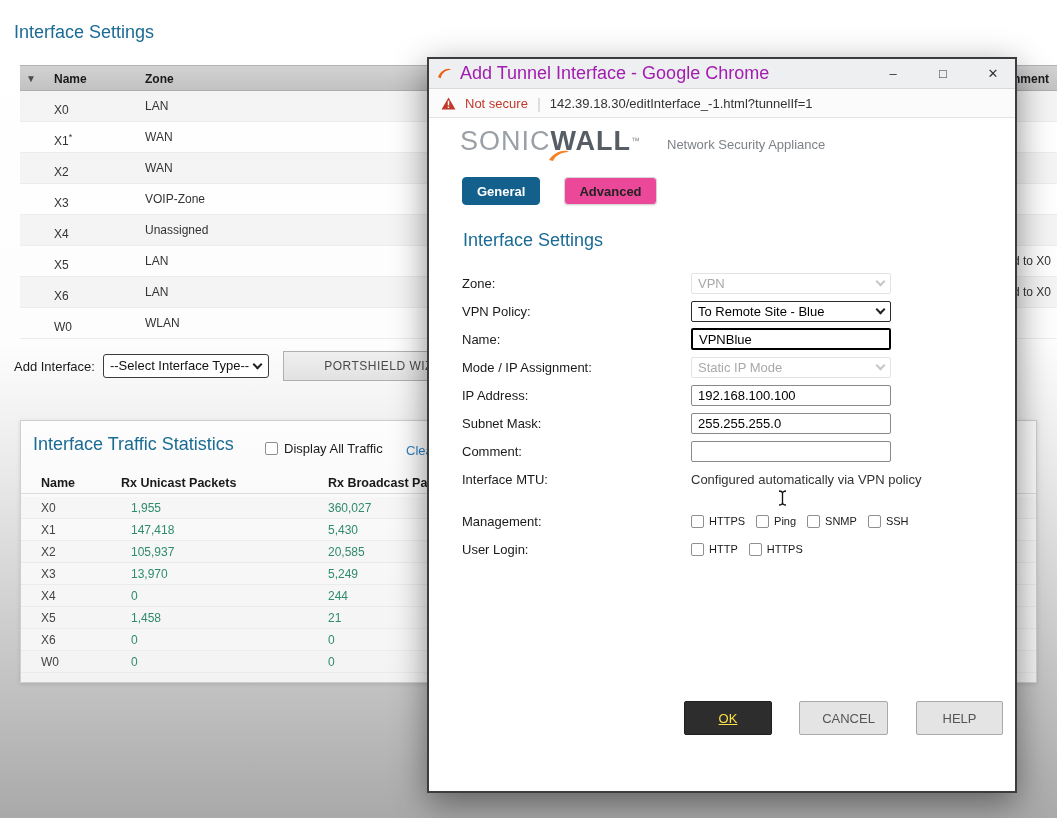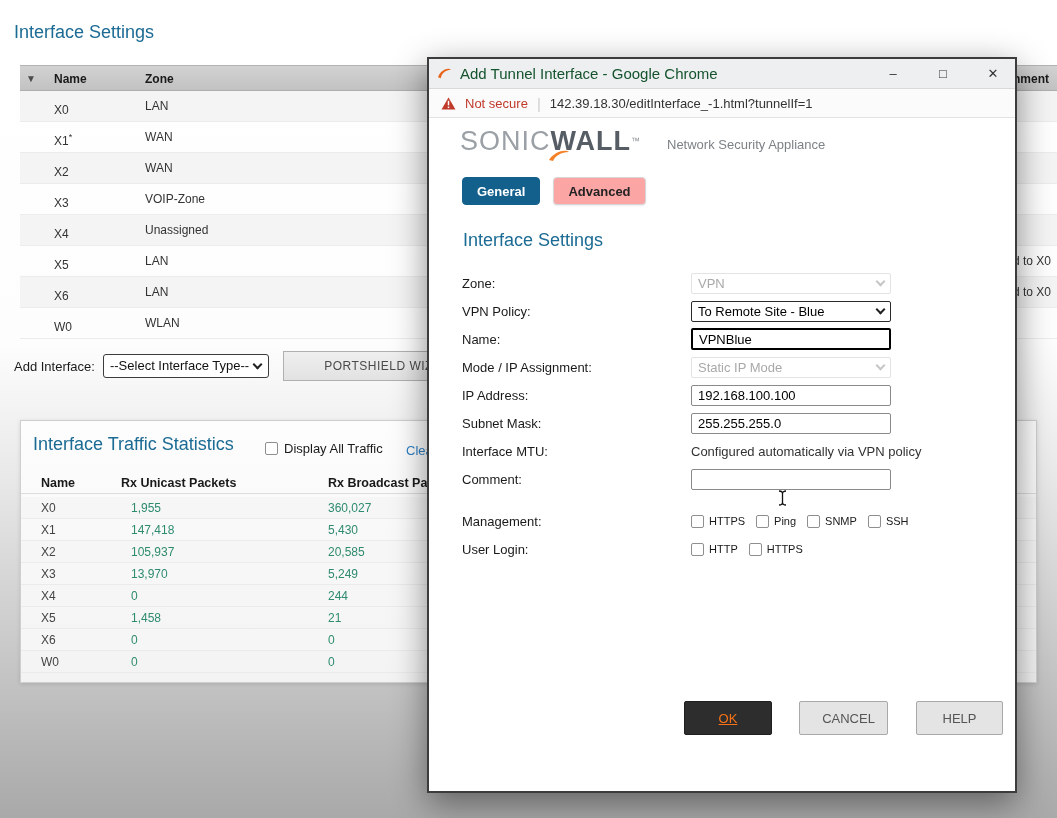--- a/index.html
+++ b/index.html
@@ -75,21 +75,21 @@
   
   .popup{
     position:absolute; left:427px; top:57px; width:590px; height:736px;
     border:2px solid #3c3c3c; background:#fff; box-shadow:0 10px 32px rgba(0,0,0,.45);
     z-index:10;
   }
   .titlebar{
     height:30px; background:#edeff1; border-bottom:1px solid #d9d9d9;
     display:flex; align-items:center; padding:0 14px 0 8px; gap:8px;
   }
-  .titlebar .win-title{ font-size:15px; color:#14532d; }
+  .titlebar .win-title{ font-size:18px; color:#a21caf; }
   .win-controls{ margin-left:auto; display:flex; gap:34px; }
   .win-controls span{ font-size:13px; color:#333; width:16px; text-align:center; cursor:pointer; }
   .addressbar{
     height:29px; background:#fbfbfb; border-bottom:1px solid #e3e3e3;
     display:flex; align-items:center; padding:0 12px; gap:9px; font-size:13px;
   }
   .not-secure{ color:#c0392b; }
   .addr-sep{ color:#cfcfcf; font-size:15px; }
   .addr-url{ color:#333; }
   .popup-content{ position:relative; height:673px; background:#fff; }
@@ -97,21 +97,21 @@
   .logo{ font-size:27px; letter-spacing:1px; position:relative; line-height:30px; }
   .logo .sonic{ color:#9aa0a5; font-weight:400; }
   .logo .wall{ color:#565d64; font-weight:700; position:relative; }
   .logo .tm{ font-size:9px; color:#8b9095; vertical-align:top; }
   .logo svg.swoosh{ position:absolute; left:88px; bottom:-6px; }
   .tagline{ font-size:13px; color:#7d8287; margin-top:6px; }
   .tabs{ position:absolute; left:33px; top:59px; display:flex; gap:13px; }
   .tab{ height:28px; padding:0 14px; font-size:13px; font-weight:bold; border-radius:4px;
         display:flex; align-items:center; cursor:pointer; font-family:"Liberation Sans",sans-serif; }
   .tab.active{ background:#14608d; color:#fff; border:1px solid #14608d; }
-  .tab.inactive{ background:#fca5a5; color:#222; border:1px solid #d6d6d6; box-shadow:0 1px 2px rgba(0,0,0,.08); }
+  .tab.inactive{ background:#ec4899; color:#222; border:1px solid #d6d6d6; box-shadow:0 1px 2px rgba(0,0,0,.08);margin-left:11px; }
   .section-title{ position:absolute; left:34px; top:112px; font-size:18px; font-weight:400; color:#1b6b94; }
   .form{ position:absolute; left:33px; top:151px; width:520px; }
   .frow{ display:flex; align-items:center; height:28px; }
   .frow .flabel{ width:229px; font-size:13px; color:#1a1a1a; }
   .dd{
     position:relative; width:200px; height:21px; border:1px solid #2b2b2b; border-radius:2px;
     background:#fff; font-size:13px; line-height:19px; padding:0 20px 0 6px; color:#000; cursor:pointer;
     white-space:nowrap; overflow:hidden;
   }
   .dd .chev{ right:6px; top:4px; }
@@ -125,21 +125,21 @@
   .mtu-text{ font-size:13px; color:#333; }
   .cbgroup{ display:flex; align-items:center; gap:11px; }
   .cbitem{ display:flex; align-items:center; gap:5px; }
   .cbitem span{ font-size:11px; color:#1a1a1a; }
   .statusbar{
     position:absolute; left:11px; top:553px; width:563px; height:20px;
     border:1px solid #949494; background:linear-gradient(180deg,#ffffff,#eaeaea);
     font-size:13px; font-weight:bold; color:#000; line-height:18px; padding-left:6px;
   }
   .btn{ position:absolute; top:583px; height:34px; font-size:13px; cursor:pointer; font-family:"Liberation Sans",sans-serif; }
-  .btn-ok{ left:255px; width:88px; background:#2d2d2d; color:#f97316; border:1px solid #1f1f1f; border-radius:2px;text-decoration:underline; }
+  .btn-ok{ left:255px; width:88px; background:#2d2d2d; color:#fde047; border:1px solid #1f1f1f; border-radius:2px;text-decoration:underline; }
   .btn-cancel{ left:370px; width:89px; background:#e4e4e4; color:#555; border:1px solid #a9a9a9; border-radius:2px;padding-left:10px; }
   .btn-help{ left:487px; width:87px; background:#e4e4e4; color:#555; border:1px solid #a9a9a9; border-radius:2px; }
   .ibeam{ position:absolute; left:348px; top:372px; }
 </style>
 </head>
 <body>
 
 <div class="stage">
 
   <div class="page-title">Interface Settings</div>
@@ -329,26 +329,26 @@
         </div>
         <div class="frow">
           <span class="flabel">IP Address:</span>
           <input class="tin" type="text" value="192.168.100.100" style="">
         </div>
         <div class="frow">
           <span class="flabel">Subnet Mask:</span>
           <input class="tin" type="text" value="255.255.255.0" style="">
         </div>
         <div class="frow">
+          <span class="flabel">Comment:</span>
+          <input class="tin" type="text" value="" style="">
+        </div>
+        <div class="frow">
           <span class="flabel">Interface MTU:</span>
           <span class="mtu-text">Configured automatically via VPN policy</span>
-        </div>
-        <div class="frow">
-          <span class="flabel">Comment:</span>
-          <input class="tin" type="text" value="" style="">
         </div>
         <div class="frow" style="margin-top:14px;">
           <span class="flabel">Management:</span>
           <div class="cbgroup">
             <span class="cbitem">
                 <span class="cb"></span>
                 <span>HTTPS</span>
               </span>
             <span class="cbitem">
                 <span class="cb"></span>

